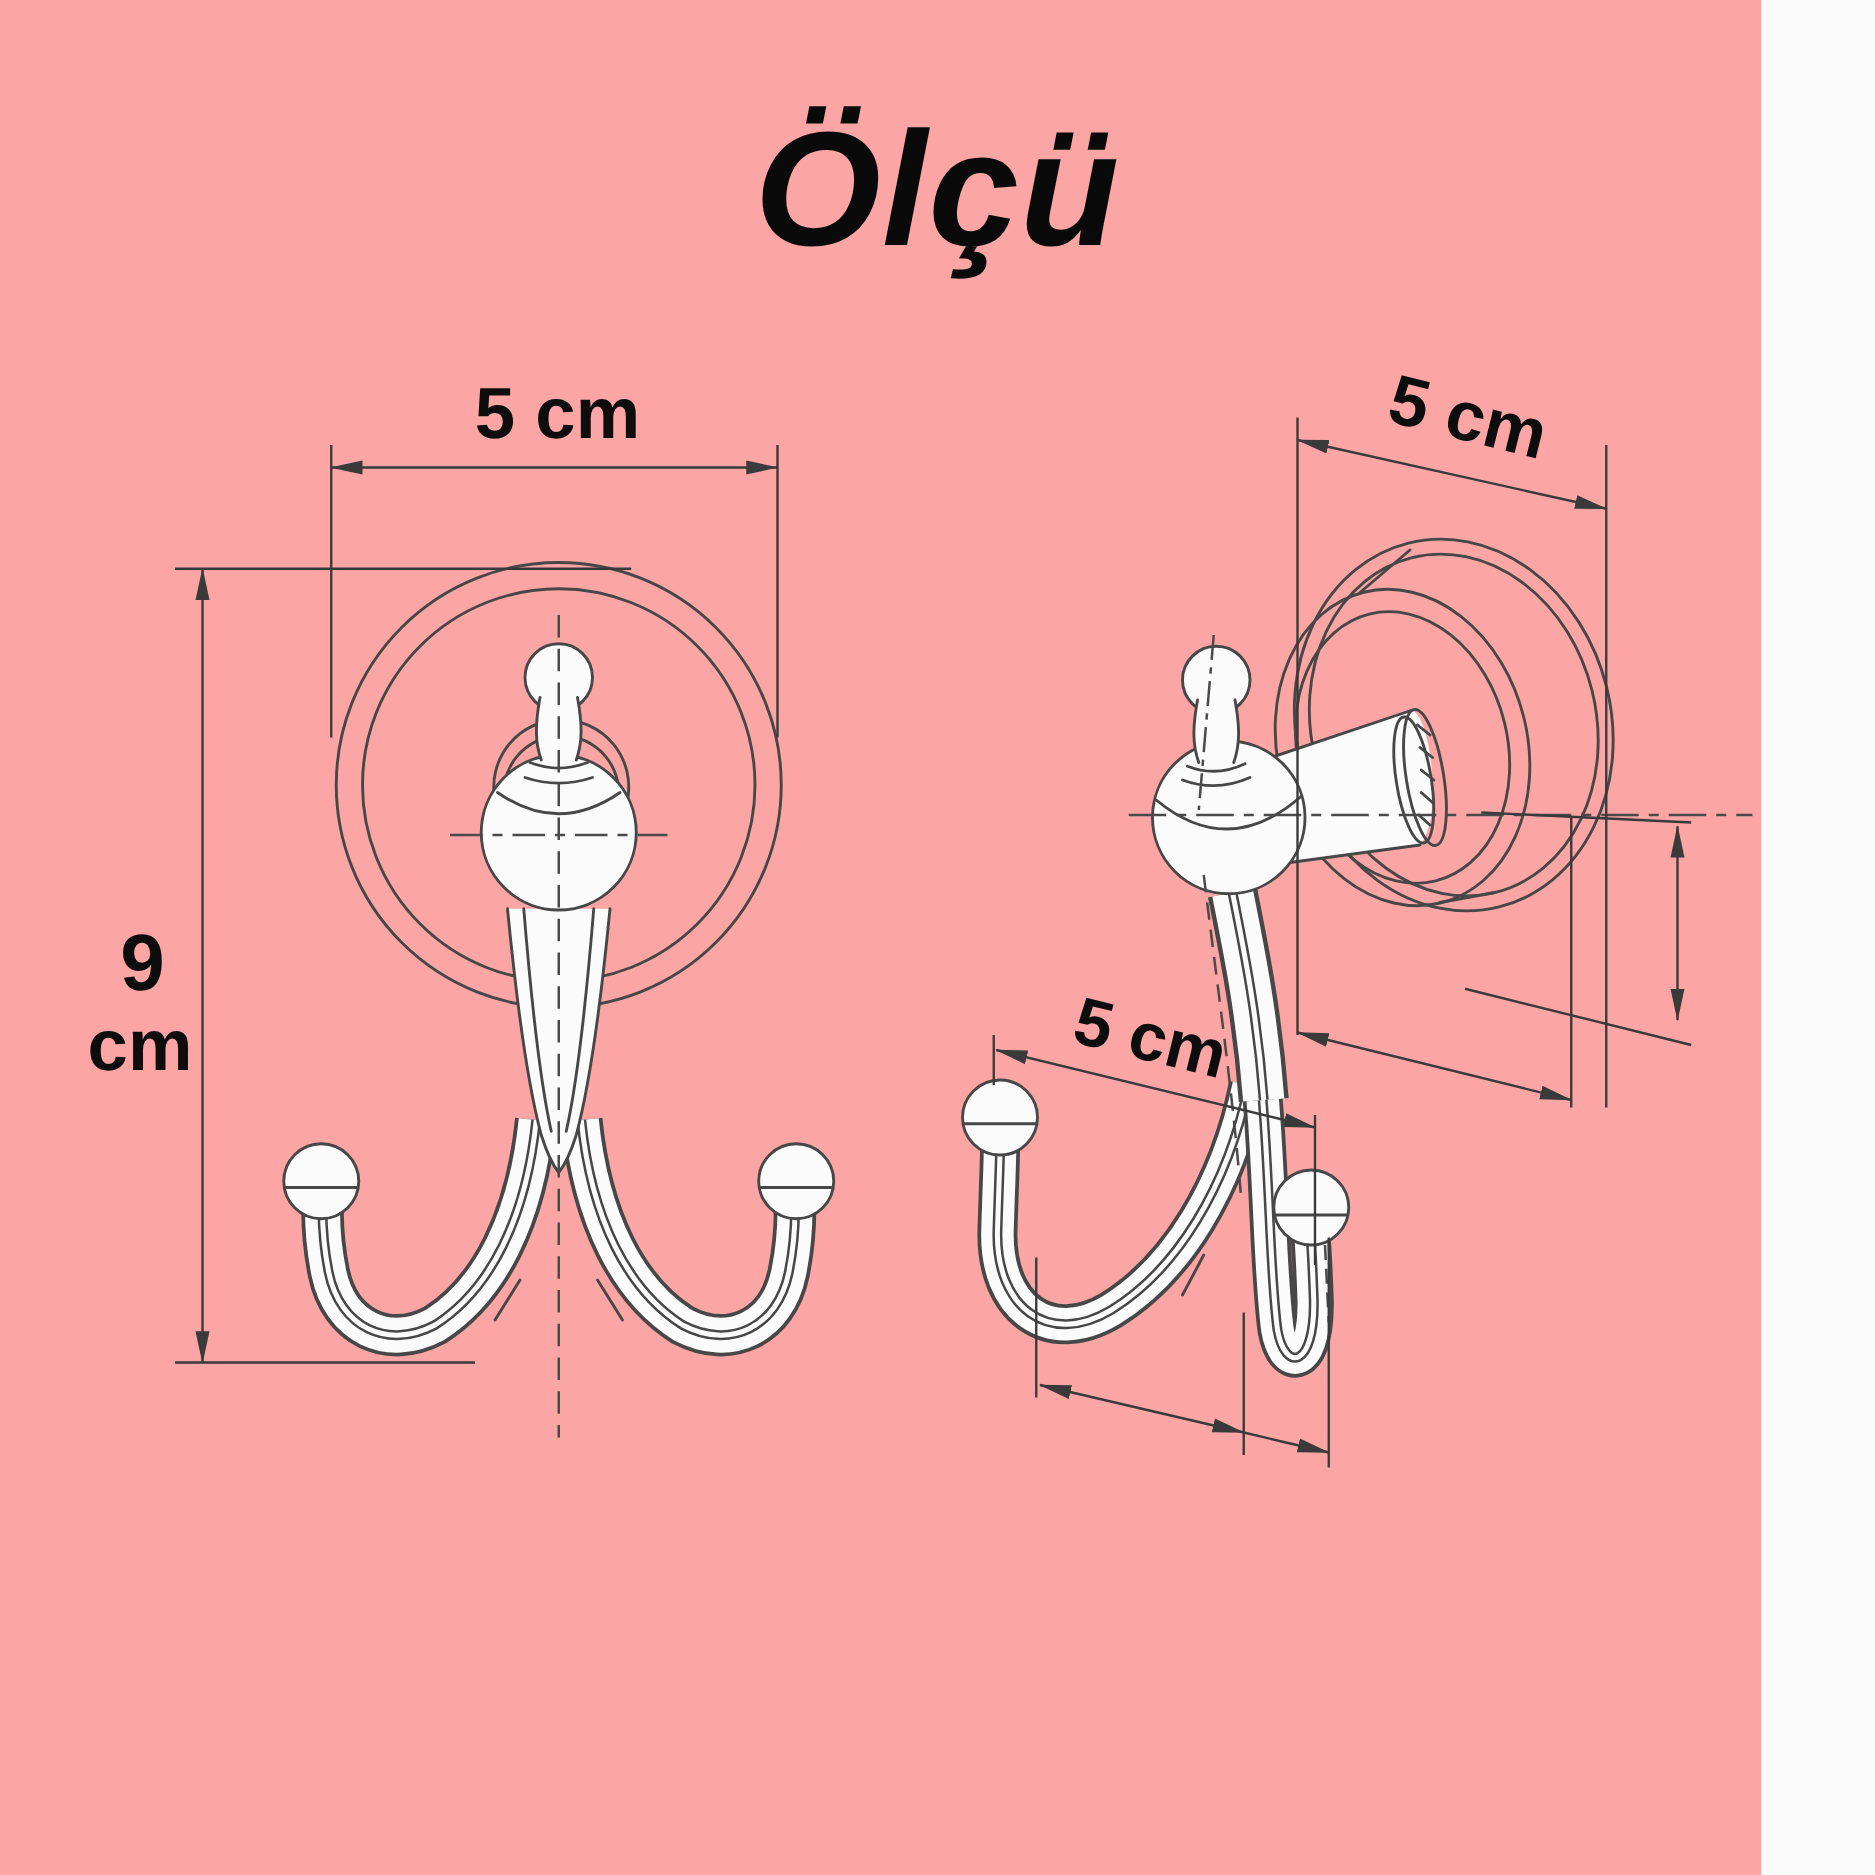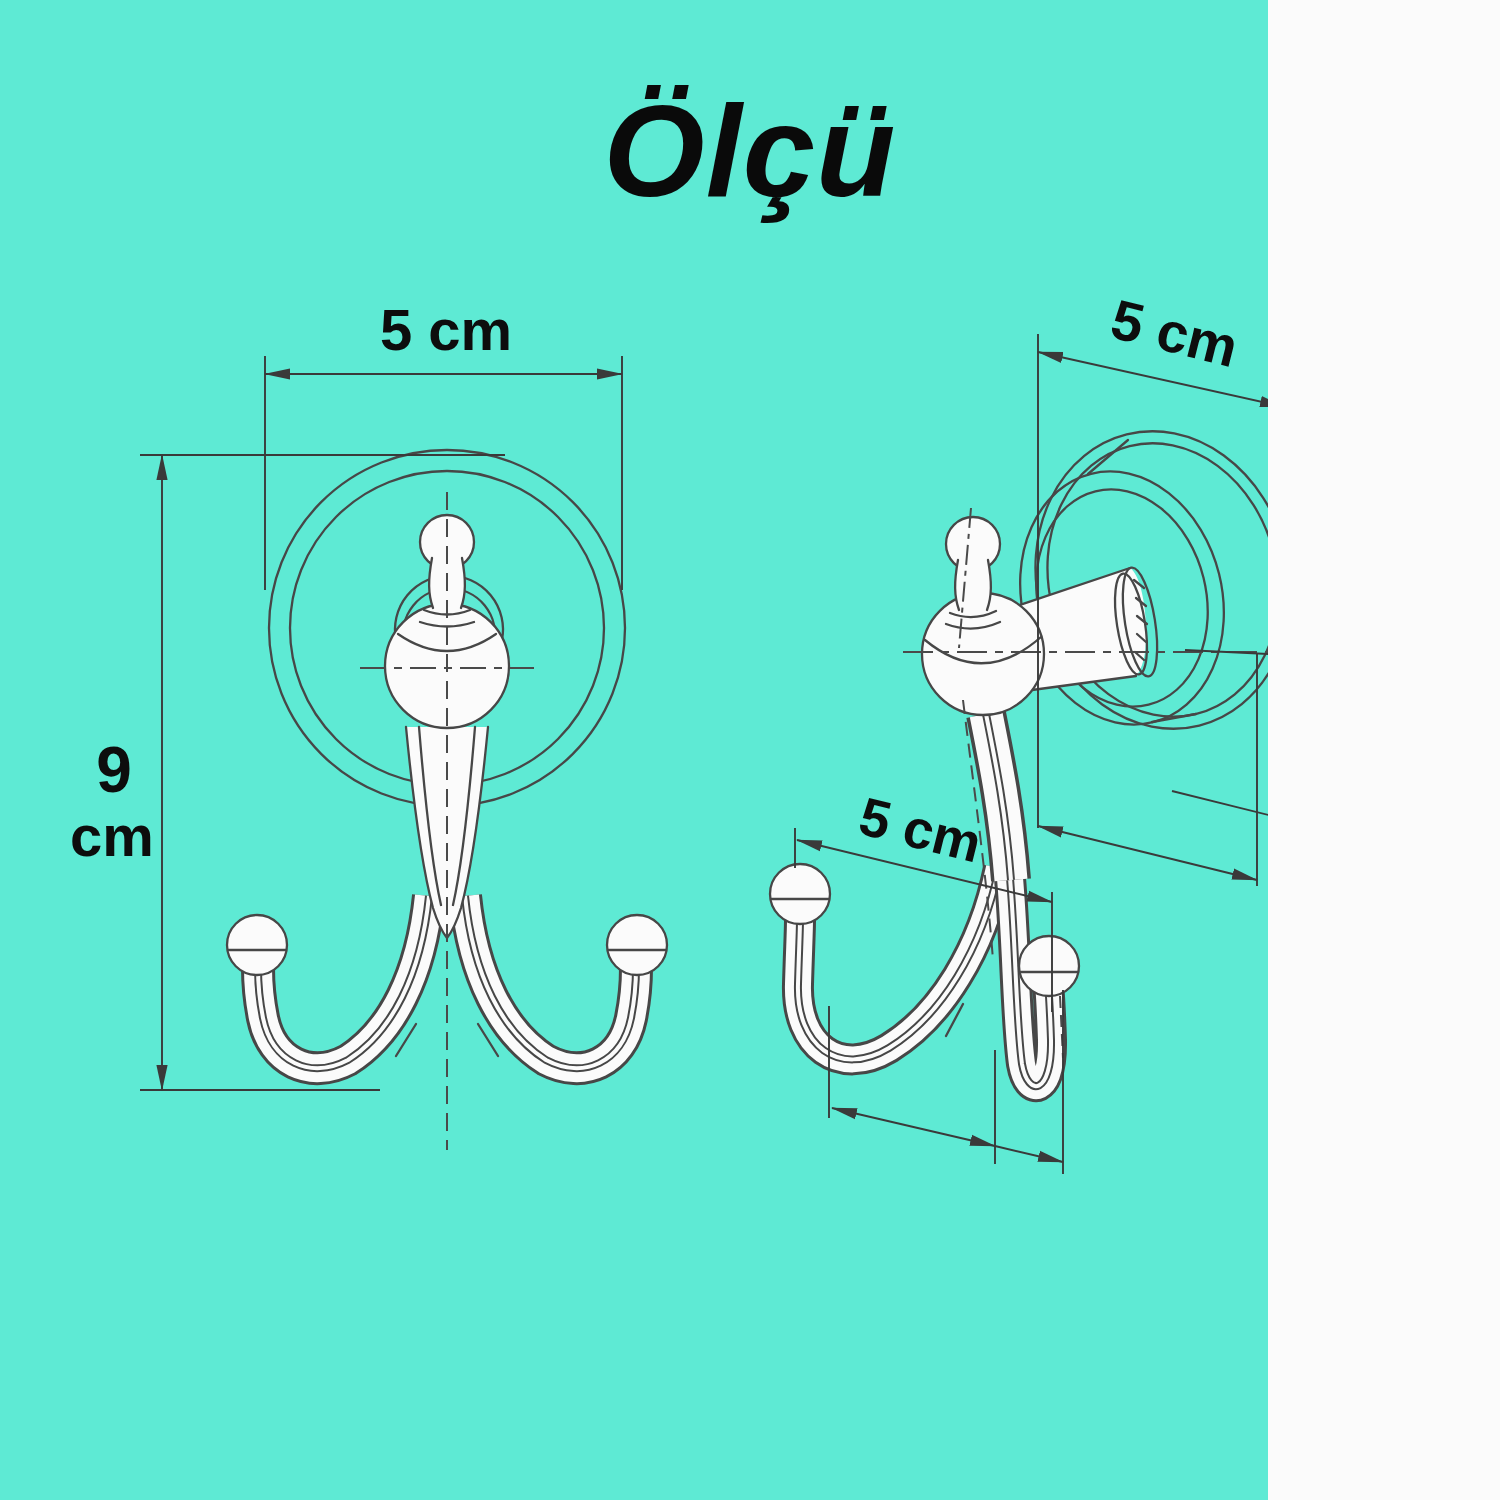--- a/index.html
+++ b/index.html
@@ -1,16 +1,16 @@
 <!DOCTYPE html>
 <html><head>
 <meta charset="utf-8">
 <style>
   html,body{margin:0;padding:0;background:#fbfbfb;}
-  #stage{position:relative;width:1268px;height:1500px;background:#5eead4;overflow:hidden;
+  #stage{position:relative;width:1409px;height:1500px;background:#fca5a5;overflow:hidden;
          font-family:"Liberation Sans",sans-serif;}
   svg{display:block}
   
   .ln   {stroke:#474747;stroke-width:2.3;fill:none;stroke-linecap:round;}
   .lnb  {stroke:#474747;stroke-width:2.3;fill:#fbfbfb;}
   .fillbg{fill:#fbfbfb;stroke:none;}
   .tube {stroke:#474747;fill:none;stroke-linecap:butt;}
   .tubebg{stroke:#fbfbfb;fill:none;stroke-linecap:butt;}
   .dash {stroke:#4a4a4a;stroke-width:2;fill:none;}
   .dim  {stroke:#3a3a3a;stroke-width:1.9;fill:none;}

